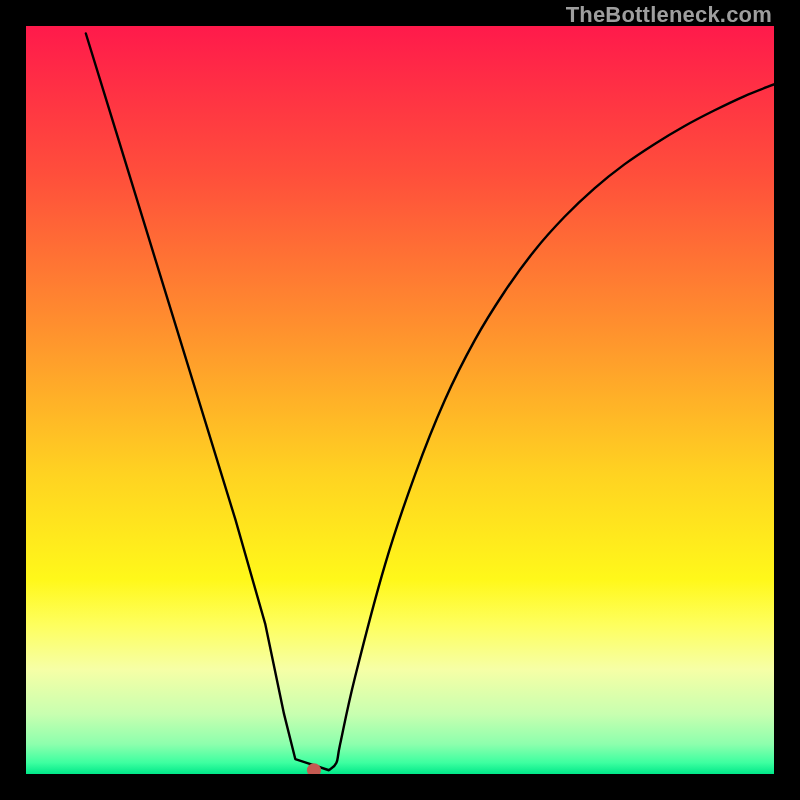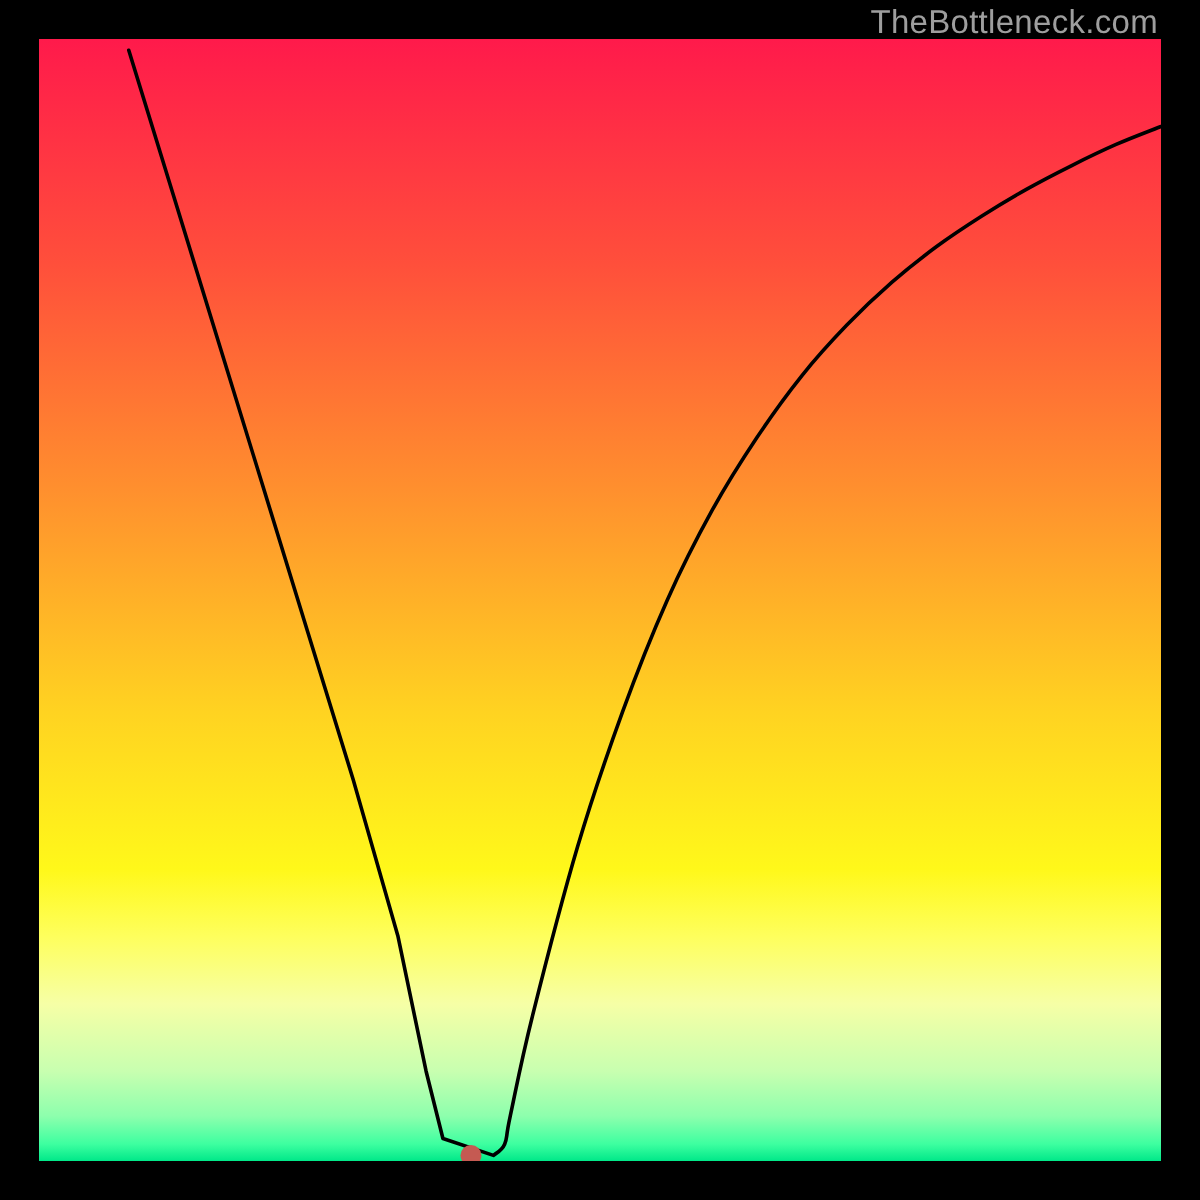--- a/index.html
+++ b/index.html
@@ -31,21 +31,21 @@
     top: 0;
     width: 748px;
     height: 748px;
   }
   .watermark {
     position: absolute;
     top: 2px;
     right: 28px;
     color: #9e9e9e;
     font-size: 22px;
-    font-weight: 400;
+    font-weight: 700;
     letter-spacing: 0.2px;
     user-select: none;
   }
   svg {
     display: block;
   }
 </style>
 </head>
 <body>
 

